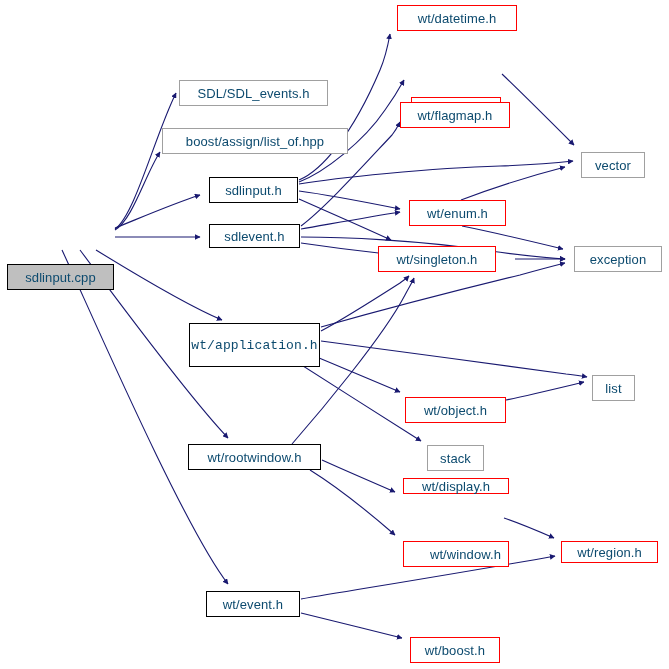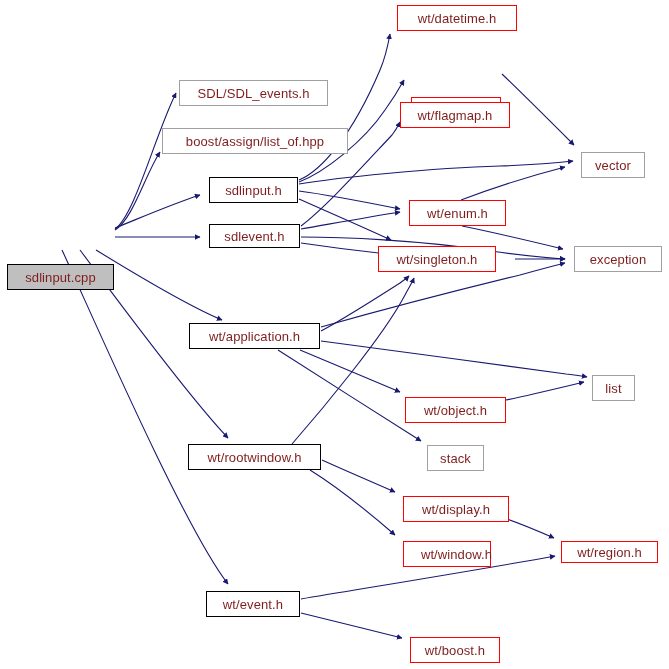--- a/index.html
+++ b/index.html
@@ -25,21 +25,21 @@
   }
   .node {
     position: absolute;
     box-sizing: border-box;
     display: flex;
     align-items: center;
     justify-content: center;
     font-size: 13px;
     line-height: 1;
     letter-spacing: 0.1px;
-    color: #7f1d1d;
+    color: #0c4a6e;
     background: #ffffff;
     border: 1px solid #808080;
     white-space: nowrap;
     z-index: 3;
   }
   .node.local   { border-color: #000000; }
   .node.red     { border-color: #ff0000; }
   .node.ext     { border-color: #a0a0a0; }
   .node.current {
     border-color: #000000;
@@ -126,39 +126,39 @@
       </div>
       <div class="node red" style="left: 409px; top: 200px; width: 97px; height: 26px;">
         <span class="lbl">wt/enum.h</span>
       </div>
       <div class="node red" style="left: 378px; top: 246px; width: 118px; height: 26px;">
         <span class="lbl">wt/singleton.h</span>
       </div>
       <div class="node ext" style="left: 574px; top: 246px; width: 88px; height: 26px;">
         <span class="lbl">exception</span>
       </div>
-      <div class="node local" style="left: 189px; top: 323px; width: 131px; height: 26px;">
+      <div class="node local" style="left: 189px; top: 323px; width: 131px; height: 44px; font-family: Liberation Mono, monospace;">
         <span class="lbl">wt/application.h</span>
       </div>
       <div class="node ext" style="left: 592px; top: 375px; width: 43px; height: 26px;">
         <span class="lbl">list</span>
       </div>
       <div class="node red" style="left: 405px; top: 397px; width: 101px; height: 26px;">
         <span class="lbl">wt/object.h</span>
       </div>
       <div class="node ext" style="left: 427px; top: 445px; width: 57px; height: 26px;">
         <span class="lbl">stack</span>
       </div>
       <div class="node local" style="left: 188px; top: 444px; width: 133px; height: 26px;">
         <span class="lbl">wt/rootwindow.h</span>
       </div>
-      <div class="node red" style="left: 403px; top: 496px; width: 106px; height: 26px;">
+      <div class="node red" style="left: 403px; top: 478px; width: 106px; height: 16px;">
         <span class="lbl">wt/display.h</span>
       </div>
-      <div class="node red" style="left: 403px; top: 541px; width: 88px; height: 26px; padding-left: 19px;">
+      <div class="node red" style="left: 403px; top: 541px; width: 106px; height: 26px; padding-left: 19px;">
         <span class="lbl">wt/window.h</span>
       </div>
       <div class="node red" style="left: 561px; top: 541px; width: 97px; height: 22px;">
         <span class="lbl">wt/region.h</span>
       </div>
       <div class="node local" style="left: 206px; top: 591px; width: 94px; height: 26px;">
         <span class="lbl">wt/event.h</span>
       </div>
       <div class="node red" style="left: 410px; top: 637px; width: 90px; height: 26px;">
         <span class="lbl">wt/boost.h</span>

